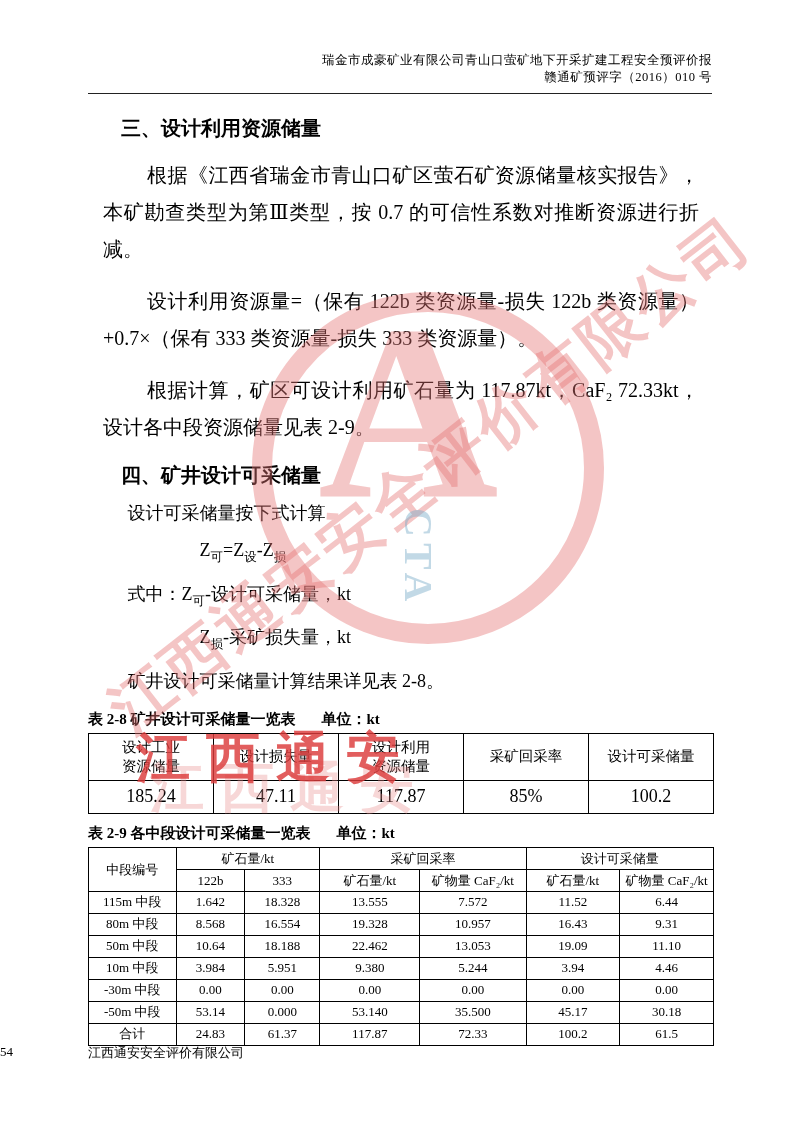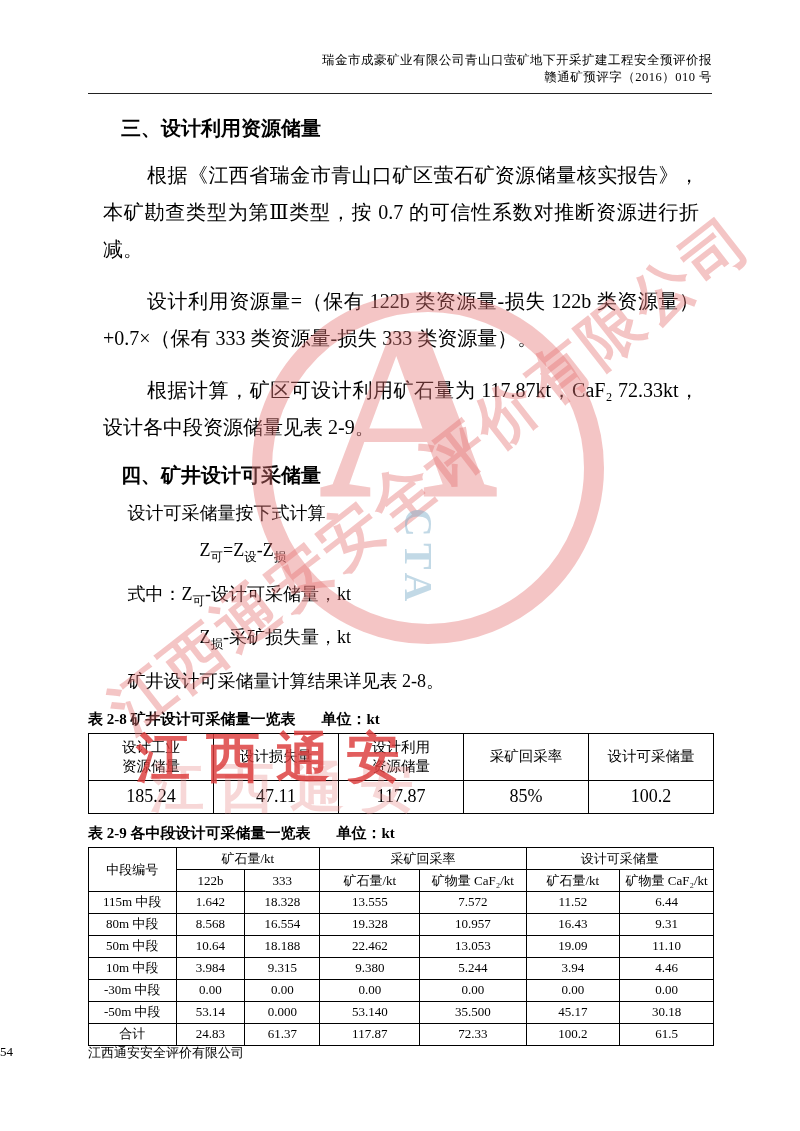--- a/index.html
+++ b/index.html
@@ -189,21 +189,21 @@
           <td>10.64</td>
           <td>18.188</td>
           <td>22.462</td>
           <td>13.053</td>
           <td>19.09</td>
           <td>11.10</td>
         </tr>
         <tr>
           <td>10m 中段</td>
           <td>3.984</td>
-          <td>9.315</td>
+          <td>5.951</td>
           <td>9.380</td>
           <td>5.244</td>
           <td>3.94</td>
           <td>4.46</td>
         </tr>
         <tr>
           <td>-30m 中段</td>
           <td>0.00</td>
           <td>0.00</td>
           <td>0.00</td>

